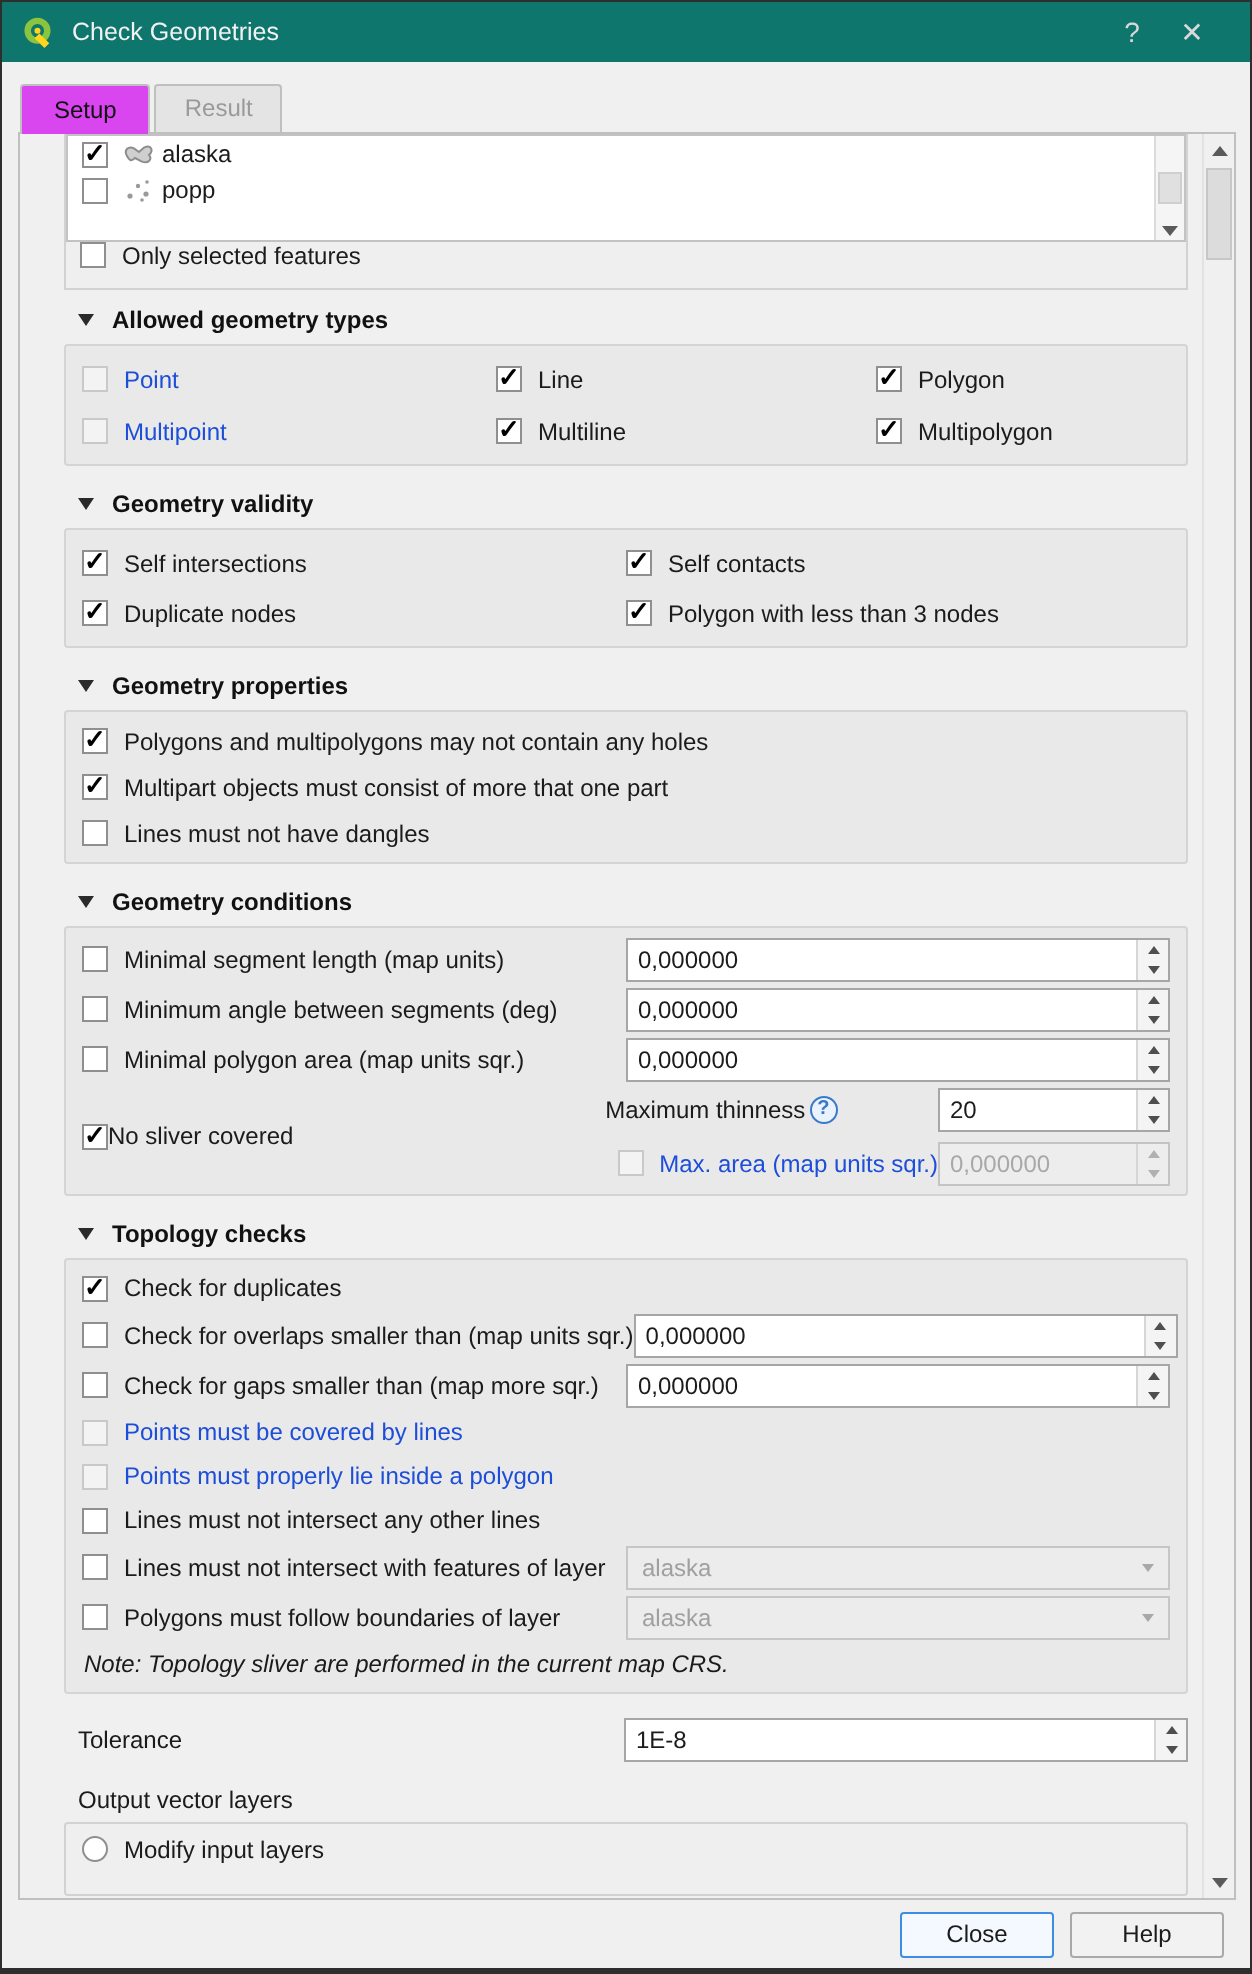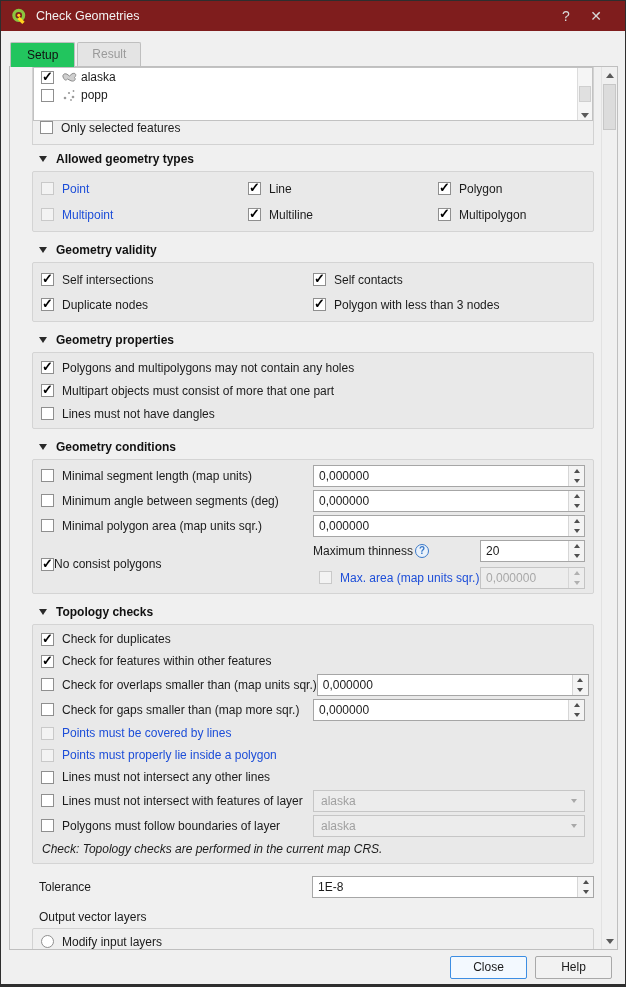--- a/index.html
+++ b/index.html
@@ -3,31 +3,31 @@
 <meta charset="utf-8">
 <style>
   * { margin:0; padding:0; box-sizing:border-box; }
   html,body { background:#888; }
   body { font-family:"Liberation Sans", sans-serif; font-size:12px; color:#1b1b1b; }
 
   .dialog { width:626px; height:987px; background:#f0f0f0; border:1px solid #2e2e2e;
             border-bottom-width:3px; display:flex; flex-direction:column; overflow:hidden; }
 
   
-  .titlebar { height:30px; background:#7f1d1d; display:flex; align-items:center;
+  .titlebar { height:30px; background:#0f766e; display:flex; align-items:center;
               padding:0 14px 0 10px; flex:none; }
   .titlebar .appicon { width:17px; height:17px; margin-right:8px; }
   .titlebar .title { color:#f2f2f2; font-size:12.5px; flex:1; }
   .titlebar .tb-btn { color:#d9d9d9; font-size:14px; width:30px; text-align:center; }
 
   
   .tabbar { display:flex; padding:10px 0 0 9px; flex:none; }
   .tab { padding:4px 14px 4px 14px; border:1px solid #bfbfbf; border-bottom:none;
          background:#e4e4e4; color:#9a9a9a; margin-right:2px; border-radius:2px 2px 0 0; position:relative; top:1px; font-size:12px;}
-  .tab.active { background:#22c55e; color:#111; z-index:2; padding:5px 16px; }
+  .tab.active { background:#d946ef; color:#111; z-index:2; padding:5px 16px; }
 
   
   .tabpane { margin:0 7px 0 8px; border:1px solid #bfbfbf; background:#f0f0f0;
              height:884px; flex:none; display:flex; position:relative; z-index:1; }
   .scrollcontent { flex:1; overflow:hidden; display:flex; flex-direction:column; padding:0 2px 0 2px; }
 
   
   .vscroll { width:16px; flex:none; background:#f0f0f0; border-left:1px solid #e2e2e2;
              display:flex; flex-direction:column; }
   .vscroll .arrowbox { height:16px; display:flex; align-items:center; justify-content:center; flex:none; }
@@ -93,21 +93,21 @@
   .select.disabled { background:#ececec; border-color:#c6c6c6; }
   .select.disabled .sel-val { color:#a0a0a0; }
   .select.disabled .tri-dn { border-top-color:#a8a8a8; }
 
   
   .sliver { display:flex; height:52px; align-items:center; }
   .sliver .s-left { width:272px; display:flex; align-items:center; }
   .sliver .s-right { flex:1; display:flex; flex-direction:column; gap:5px; }
   .subrow { display:flex; align-items:center; height:22px; }
   .subrow .grow { flex:1; }
-  .spin.small { width:105px; }
+  .spin.small { width:116px; }
   .help-badge { width:14px; height:14px; border-radius:50%; border:1.5px solid #3a79c9;
         color:#3a79c9; background:#eaf2fb; font-size:10px; font-weight:bold;
         display:inline-flex; align-items:center; justify-content:center; margin-left:2px; flex:none; }
 
   .note { font-style:italic; color:#1b1b1b; padding:4px 0 4px 1px; }
 
   
   .tol-row { display:flex; align-items:center; margin:8px 5px 6px 27px; }
   .tol-row .lbl { flex:1; }
   .tol-row .spin { width:282px; }
@@ -306,21 +306,21 @@
                 </span>
                 <span class="sb">
                   <span class="tri-dn"></span>
                 </span>
               </span>
           </span>
         </div>
         <div class="sliver">
           <div class="s-left">
             <span class="cb" data-checked="true"></span>
-            <span class="lbl">No consist polygons</span>
+            <span class="lbl">No sliver covered</span>
           </div>
           <div class="s-right">
             <div class="subrow">
               <span>Maximum thinness</span>
               <span class="help-badge">?</span>
               <span class="grow"></span>
               <span class="spin small">
                 <input value="20" style="">
                 <span class="sbtns">
                     <span class="sb">
@@ -354,24 +354,20 @@
 
       <div class="sect-head">
         <span class="col-arrow"></span>
         <span class="sect-title">Topology checks</span>
       </div>
       <div class="panel">
         <div class="row" style="height:22px">
           <span class="cb" data-checked="true"></span>
           <span class="lbl">Check for duplicates</span>
         </div>
-        <div class="row" style="height:22px">
-          <span class="cb" data-checked="true"></span>
-          <span class="lbl">Check for features within other features</span>
-        </div>
         <div class="row" style="height:25px">
           <span class="cb" data-checked="false"></span>
           <span class="lbl" style="flex:1">Check for overlaps smaller than (map units sqr.)</span>
           <span class="spin">
             <input value="0,000000" style="">
             <span class="sbtns">
                 <span class="sb">
                   <span class="tri-up"></span>
                 </span>
                 <span class="sb">
@@ -416,21 +412,21 @@
           </span>
         </div>
         <div class="row" style="height:25px">
           <span class="cb" data-checked="false"></span>
           <span class="lbl" style="flex:1">Polygons must follow boundaries of layer</span>
           <span class="select disabled">
             <span class="sel-val">alaska</span>
             <span class="tri-dn"></span>
           </span>
         </div>
-        <div class="note">Check: Topology checks are performed in the current map CRS.</div>
+        <div class="note">Note: Topology sliver are performed in the current map CRS.</div>
       </div>
 
       <div class="tol-row">
         <span class="lbl">Tolerance</span>
         <span class="spin">
           <input value="1E-8" style="">
           <span class="sbtns">
               <span class="sb">
                 <span class="tri-up"></span>
               </span>

